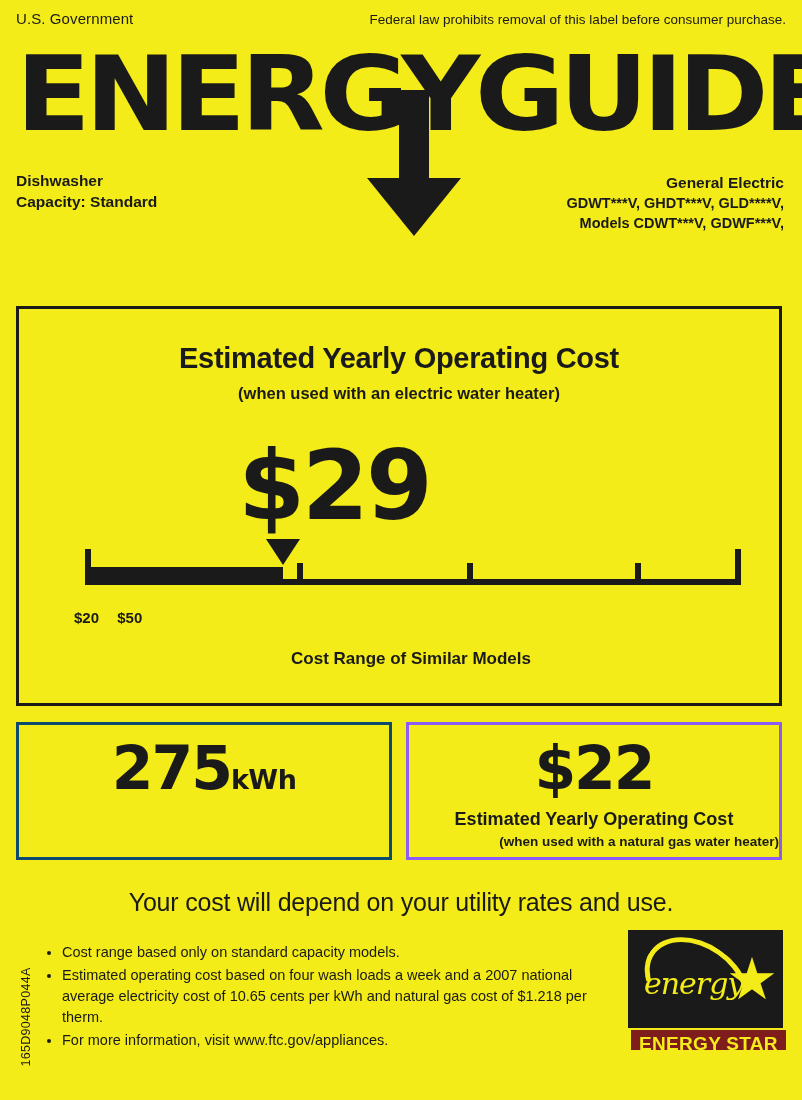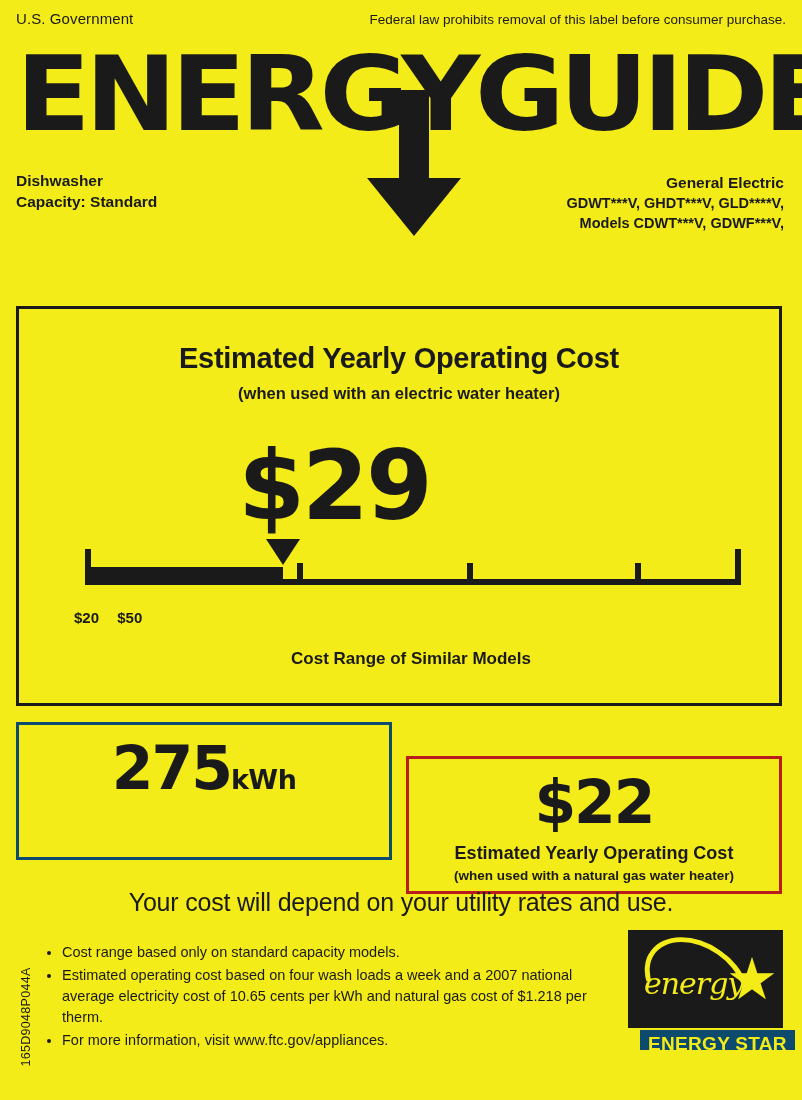--- a/index.html
+++ b/index.html
@@ -202,24 +202,24 @@
     left: 16px;
     top: 722px;
     width: 376px;
     height: 138px;
     border: 3px solid #0c4a6e;
     box-sizing: border-box;
   }
   .box-gas {
     position: absolute;
     left: 406px;
-    top: 756px;
+    top: 722px;
     width: 376px;
     height: 138px;
-    border: 3px solid #b91c1c;
+    border: 3px solid #8b5cf6;
     box-sizing: border-box;
   }
   .kwh-line {
     text-align: center;
     margin-top: 12px;
     font-family: "DejaVu Sans", sans-serif;
     font-weight: bold;
     letter-spacing: -2px;
   }
   .kwh-num { font-size: 60px; line-height: 62px; }
@@ -239,21 +239,21 @@
     line-height: 62px;
     letter-spacing: -2px;
   }
   .gas-caption {
     text-align: center;
     font-size: 18px;
     font-weight: bold;
     margin-top: 10px;
   }
   .gas-subcaption {
-    text-align: center;
+    text-align: right;
     font-size: 13.5px;
     font-weight: bold;
     margin-top: 4px;
   }
 
   
   .depend {
     position: absolute;
     left: 0;
     top: 888px;
@@ -287,24 +287,24 @@
   }
   .estar .blk {
     position: absolute;
     left: 0; top: 0;
     width: 155px;
     height: 98px;
     background: #1a1a1a;
   }
   .estar .bar {
     position: absolute;
-    left: 12px; top: 100px;
+    left: 3px; top: 100px;
     width: 155px;
     height: 20px;
-    background: #0c4a6e;
+    background: #7f1d1d;
   }
   .estar .bar-text {
     color: #f4ec18;
     font-size: 19px;
     font-weight: bold;
     text-align: center;
     line-height: 28px;
     letter-spacing: 0.3px;
   }
   .estar .swoosh {

